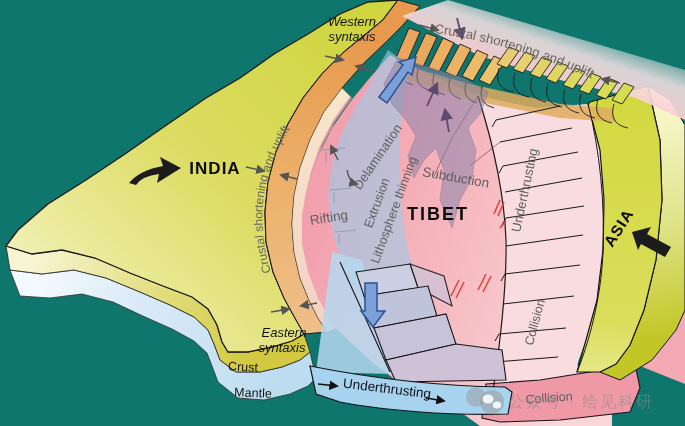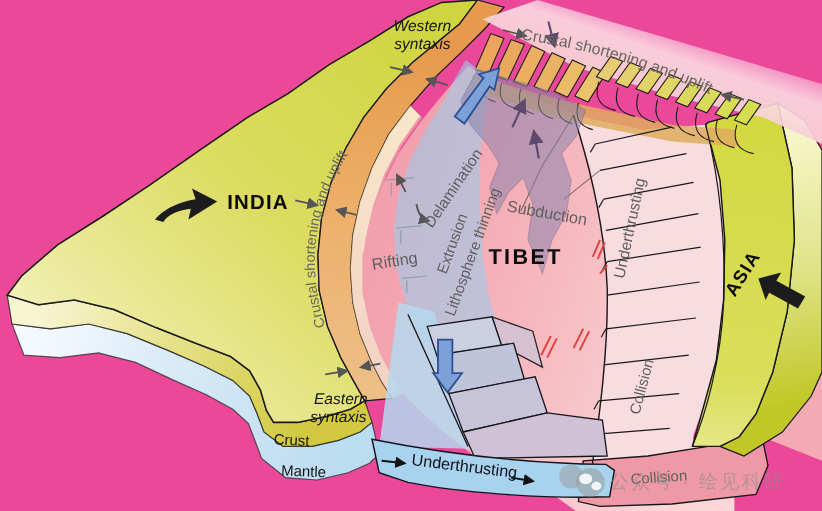--- a/index.html
+++ b/index.html
@@ -1,16 +1,16 @@
 <!DOCTYPE html>
 <html><head>
 <meta charset="utf-8">
 <style>
   html,body{margin:0;padding:0;background:#fff;}
-  #stage{position:relative;width:685px;height:426px;background:#ec4899;overflow:hidden;
+  #stage{position:relative;width:685px;height:426px;background:#0f766e;overflow:hidden;
          font-family:"Liberation Sans",sans-serif;}
   svg{display:block;}
   text{font-family:"Liberation Sans",sans-serif;}
   .proc{fill:#5f5f5f;}
   .arcTxt{fill:#68675f;}
   .bold{font-weight:bold;fill:#0b0b0b;}
   .ital{font-style:italic;fill:#141414;}
   .wm{fill:#8b8b8b;opacity:.55;font-size:16px;letter-spacing:2px;}
 </style>
 </head>

